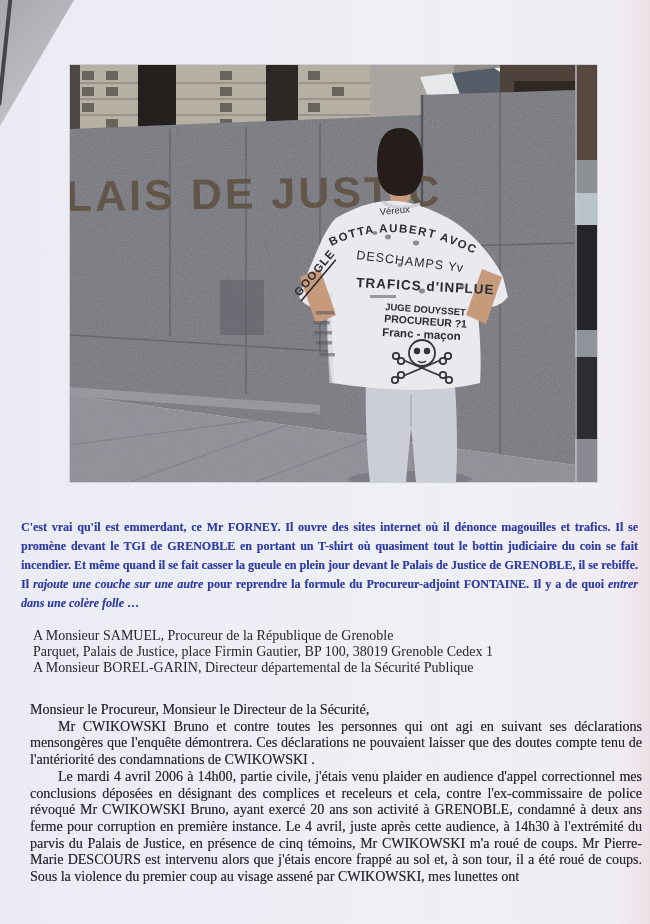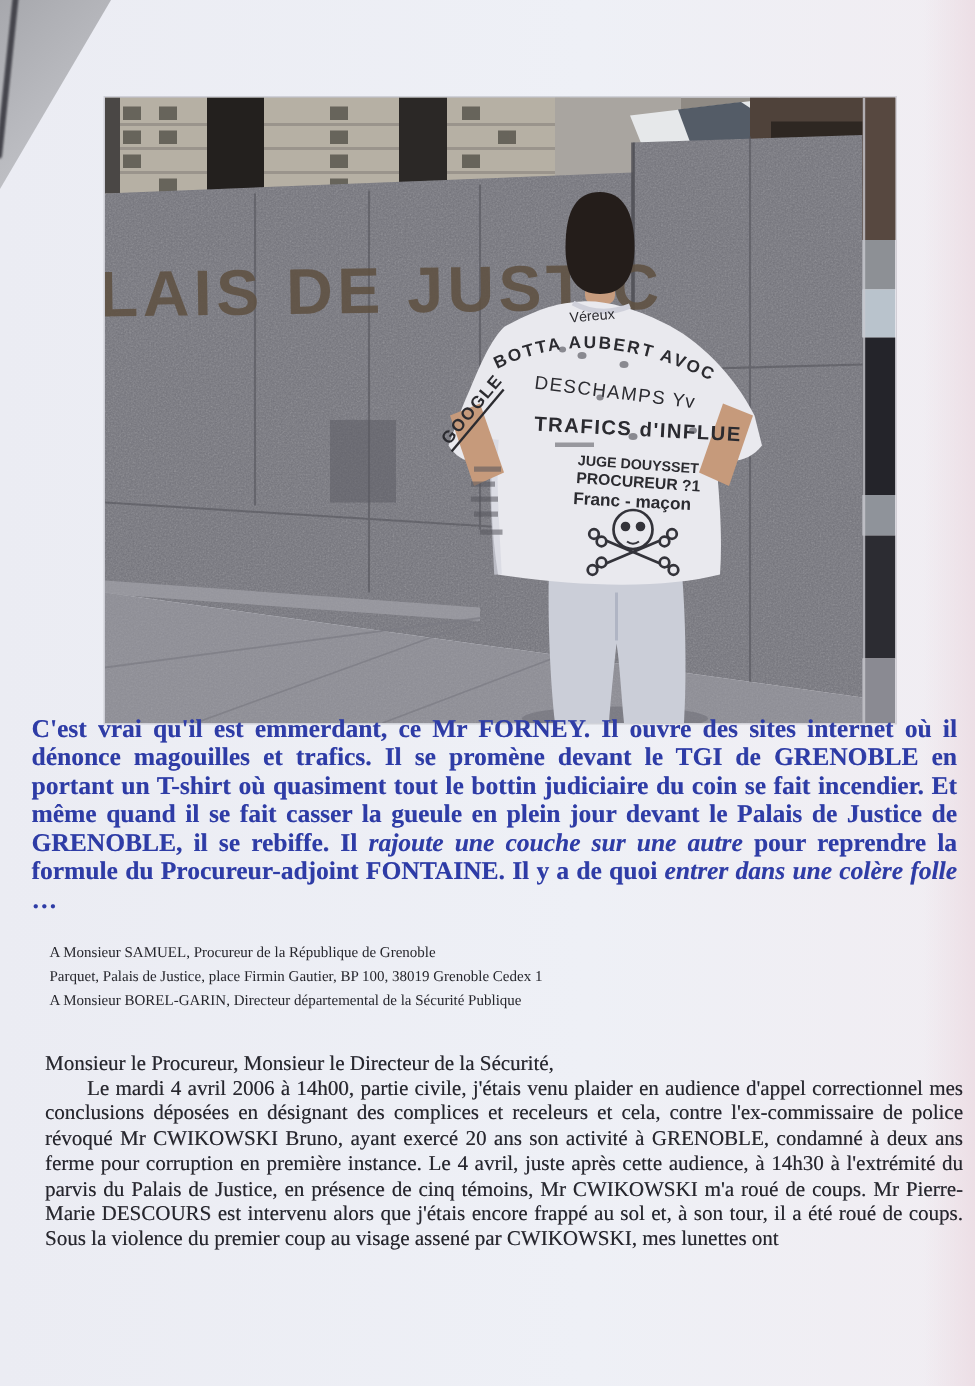--- a/index.html
+++ b/index.html
@@ -10,26 +10,26 @@
   }
   .right-tint{position:absolute;right:0;top:0;width:34px;height:924px;
     background:linear-gradient(90deg,rgba(236,214,220,0) 0%,rgba(231,205,214,.45) 100%);pointer-events:none;}
   .corner-fold{position:absolute;left:0;top:0;width:90px;height:150px;
     background:linear-gradient(135deg,#a7a8ad 0%,#c9cacf 80%);
     clip-path:polygon(0 0,74px 0,0 126px);}
   .corner-line{position:absolute;left:3px;top:-6px;width:4px;height:112px;background:#45454c;
     transform:rotate(6deg);border-radius:2px;filter:blur(.6px);}
   .photo-wrap{position:absolute;left:70px;top:65px;width:527px;height:417px;box-shadow:0 0 0 1px rgba(120,120,130,.25);}
   .intro{
-    position:absolute;left:21px;top:476px;width:617px;
-    font-weight:bold;font-size:17px;line-height:19px;text-align:justify;
+    position:absolute;left:21px;top:518px;width:617px;
+    font-weight:bold;font-size:12px;line-height:19px;text-align:justify;
     color:#2e3ca6;text-shadow:.2px .2px .4px rgba(46,60,166,.45);
   }
   .dateline{position:absolute;right:13px;top:611px;font-size:14.3px;color:#26262c;}
-  .recipients{position:absolute;left:33px;top:628px;font-size:10px;line-height:15.9px;color:#26262c;}
+  .recipients{position:absolute;left:33px;top:628px;font-size:14px;line-height:15.9px;color:#26262c;}
   .bodytext{
     position:absolute;left:30px;top:702px;width:612px;
     font-size:14px;line-height:16.7px;text-align:justify;color:#26262c;
     text-shadow:.2px .2px .35px rgba(30,30,50,.5);
   }
   .bodytext p{margin:0;text-indent:28px;}
   .bodytext p.salutation{text-indent:0;}
   .ital{font-style:italic;}
 </style>
 </head>
@@ -203,16 +203,17 @@
 
 
   <div class="recipients">
     <div>A Monsieur SAMUEL, Procureur de la République de Grenoble</div>
     <div>Parquet, Palais de Justice, place Firmin Gautier, BP 100, 38019 Grenoble Cedex 1</div>
     <div>A Monsieur BOREL-GARIN, Directeur départemental de la Sécurité Publique</div>
   </div>
 
   <div class="bodytext">
     <p class="salutation">Monsieur le Procureur, Monsieur le Directeur de la Sécurité,</p>
+    <p>Mr CWIKOWSKI Bruno et contre toutes les personnes qui ont agi en suivant ses déclarations mensongères que l'enquête démontrera. Ces déclarations ne pouvaient laisser que des doutes compte tenu de l'antériorité des condamnations de CWIKOWSKI .</p>
     <p>Le mardi 4 avril 2006 à 14h00, partie civile, j'étais venu plaider en audience d'appel correctionnel mes conclusions déposées en désignant des complices et receleurs et cela, contre l'ex-commissaire de police révoqué Mr CWIKOWSKI Bruno, ayant exercé 20 ans son activité à GRENOBLE, condamné à deux ans ferme pour corruption en première instance. Le 4 avril, juste après cette audience, à 14h30 à l'extrémité du parvis du Palais de Justice, en présence de cinq témoins, Mr CWIKOWSKI m'a roué de coups. Mr Pierre-Marie DESCOURS est intervenu alors que j'étais encore frappé au sol et, à son tour, il a été roué de coups. Sous la violence du premier coup au visage assené par CWIKOWSKI, mes lunettes ont</p>
   </div>
 
 </div>
 
 </body></html>

